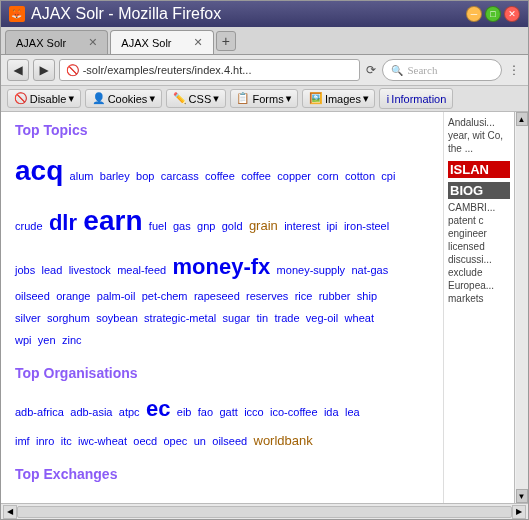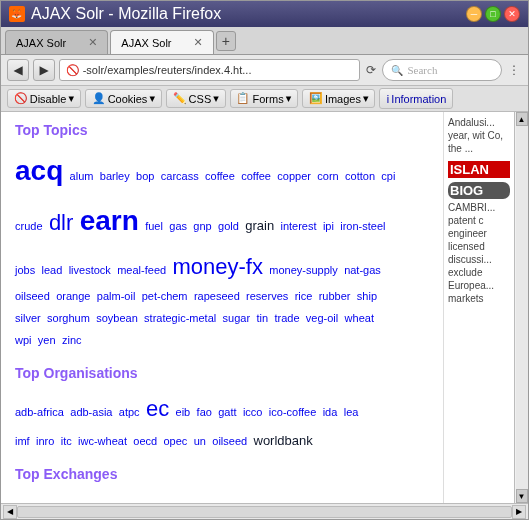--- a/index.html
+++ b/index.html
@@ -48,22 +48,22 @@
     .right-panel { width: 70px; background: white; overflow-y: auto; font-size: 10px; padding: 4px; }
 
     
     .scrollbar-v { width: 14px; background: #f0f0f0; border-left: 1px solid #ccc; }
 
     
     .section-title { font-size: 14px; font-weight: bold; color: #8b5cf6; margin-bottom: 8px; margin-top: 10px; }
     .section-title:first-child { margin-top: 0; }
     .topic-cloud { line-height: 1.8; margin-bottom: 14px; }
     .topic-sm { font-size: 11px; color: #00e; text-decoration: none; }
-    .topic-md { font-size: 13px; color: #0f172a; text-decoration: none; }
-    .topic-xl { font-size: 22px; color: #00e; font-weight: normal; text-decoration: none; }
+    .topic-md { font-size: 13px; color: #a16207; text-decoration: none; }
+    .topic-xl { font-size: 22px; color: #00e; font-weight: bold; text-decoration: none; }
     .topic-xxl { font-size: 28px; color: #00e; font-weight: bold; text-decoration: none; }
     .topic-space { margin-right: 3px; }
 
     
     .rp-text { font-size: 10px; color: #444; line-height: 1.3; margin-bottom: 6px; }
 
     
     .bottom-bar { background: #e8e8e8; border-top: 1px solid #bbb; height: 16px; display: flex; align-items: center; padding: 0 2px; }
     .h-scroll { flex: 1; height: 12px; background: #d8d8d8; border: 1px solid #bbb; border-radius: 2px; }
     .scroll-arrow { width: 14px; height: 14px; background: #ddd; border: 1px solid #bbb; display: flex; align-items: center; justify-content: center; font-size: 8px; cursor: pointer; }
@@ -252,21 +252,21 @@
         
         
         
         
       </div>
     </div>
 
     <div class="right-panel">
       <div class="rp-text">Andalusi... year, wit Co, the ...</div>
       <div style="background:#c00;color:white;font-weight:bold;font-size:13px;padding:1px 2px;margin-bottom:2px;">ISLAN</div>
-      <div style="background:#555;color:white;font-weight:bold;font-size:13px;padding:1px 2px;margin-bottom:2px;margin-top:4px;border-radius:7px;">BIOG</div>
+      <div style="background:#555;color:white;font-weight:bold;font-size:13px;padding:1px 2px;margin-bottom:2px;margin-top:4px;">BIOG</div>
       <div class="rp-text">CAMBRI... patent c engineer licensed discussi... exclude Europea... markets</div>
     </div>
 
     <div class="scrollbar-v" style="width:14px;background:#f0f0f0;border-left:1px solid #bbb;display:flex;flex-direction:column;align-items:center;">
       <div style="width:12px;height:14px;background:#ccc;border:1px solid #aaa;display:flex;align-items:center;justify-content:center;font-size:8px;cursor:pointer;">▲</div>
       <div style="flex:1;width:12px;background:#e8e8e8;"></div>
       <div style="width:12px;height:14px;background:#ccc;border:1px solid #aaa;display:flex;align-items:center;justify-content:center;font-size:8px;cursor:pointer;">▼</div>
     </div>
   </div>
 

